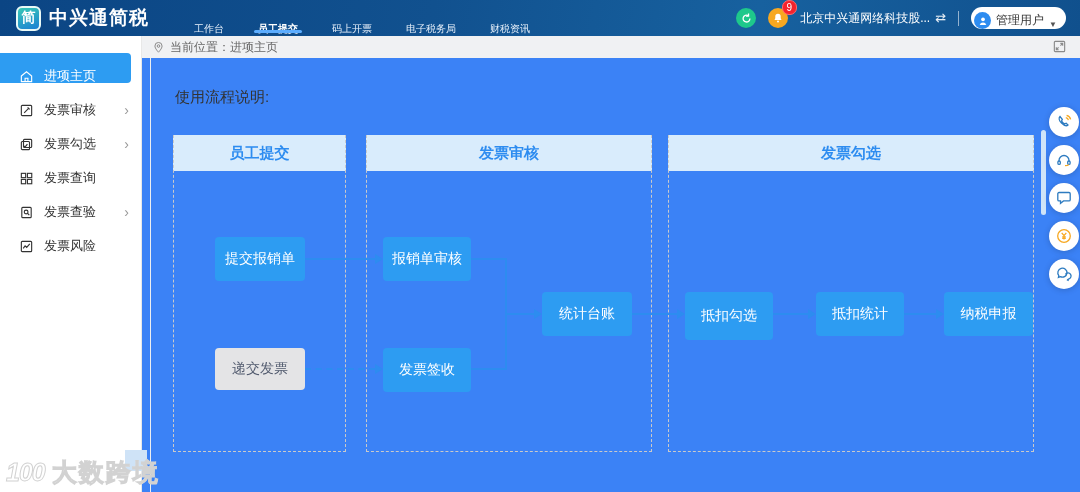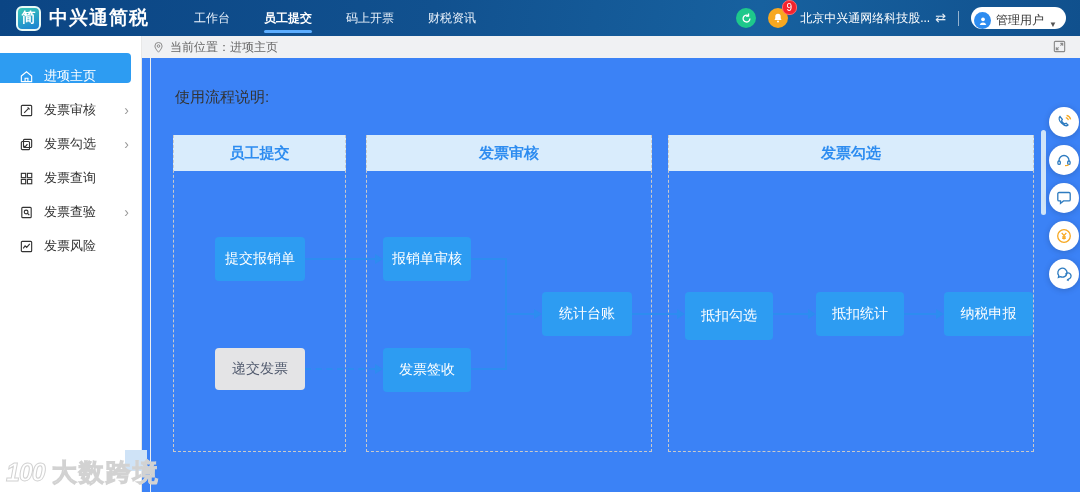--- a/index.html
+++ b/index.html
@@ -18,21 +18,21 @@
   }
   .logo { display:flex; align-items:center; gap:8px; padding:0 12px 0 16px; cursor:pointer; }
   .logo-badge {
     width:25px; height:25px; border-radius:6px;
     background:linear-gradient(160deg,#38c9b6,#1b80d5);
     border:2px solid #eafaf7; color:#fff; font-size:14px; font-weight:bold;
     display:flex; align-items:center; justify-content:center;
   }
   .app-title { font-size:19px; font-weight:bold; letter-spacing:1px; }
   .nav-items { display:flex; margin-left:16px; height:100%; }
-  .nav-item { position:relative; padding:0 17px; line-height:36px; font-size:12px; color:#e8f1fb; cursor:pointer; white-space:nowrap; }
+  .nav-item { position:relative; padding:11px 17px; line-height:36px; font-size:10px; color:#e8f1fb; cursor:pointer; white-space:nowrap; }
   .nav-item.active { font-weight:bold; color:#fff; }
   .nav-underline { position:absolute; left:50%; transform:translateX(-50%); bottom:3px; width:48px; height:3px; border-radius:2px; background:#5cadff; }
   .nav-right { margin-left:auto; display:flex; align-items:center; gap:12px; padding-right:14px; }
   .circle-btn { width:20px; height:20px; border-radius:50%; display:flex; align-items:center; justify-content:center; cursor:pointer; flex:none; }
   .sync-btn { background:#1ec88b; }
   .bell-wrap { position:relative; cursor:pointer; }
   .bell-btn { background:#f7a821; }
   .badge { position:absolute; top:-8px; right:-9px; background:#f5222d; color:#fff; font-size:10px; line-height:13px; padding:0 4px; border-radius:7px; border:1px solid #ff6b6b; }
   .company { display:flex; align-items:flex-start; gap:5px; font-size:12px; color:#fff; cursor:pointer; white-space:nowrap; }
   .swap-glyph { font-size:13px; opacity:.9; }
@@ -80,20 +80,21 @@
     <span class="logo-badge">简</span>
     <span class="app-title">中兴通简税</span>
   </div>
   <div class="nav-items">
     <div class="nav-item">工作台</div>
     <div class="nav-item active">
       <span>员工提交</span>
       <span class="nav-underline"></span>
     </div>
     <div class="nav-item">码上开票</div>
+    <div class="nav-item">电子税务局</div>
     <div class="nav-item">财税资讯</div>
   </div>
   <div class="nav-right">
     <div class="circle-btn sync-btn">
       <svg width="13" height="13" viewBox="0 0 16 16">
         <path d="M12.2 8 A4.2 4.2 0 1 1 10 4.4" fill="none" stroke="#fff" stroke-width="1.6"></path>
         <path d="M10.5 1.8 L10.5 5 L7.3 5" fill="none" stroke="#fff" stroke-width="1.6"></path>
       </svg>
     </div>
     <div class="bell-wrap">

